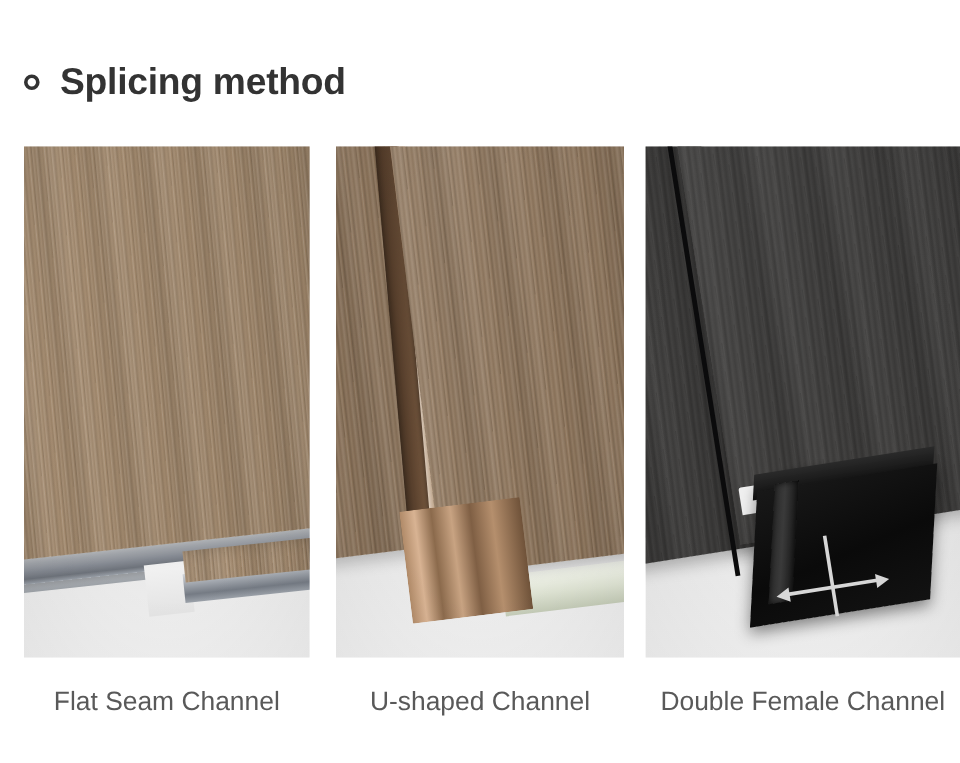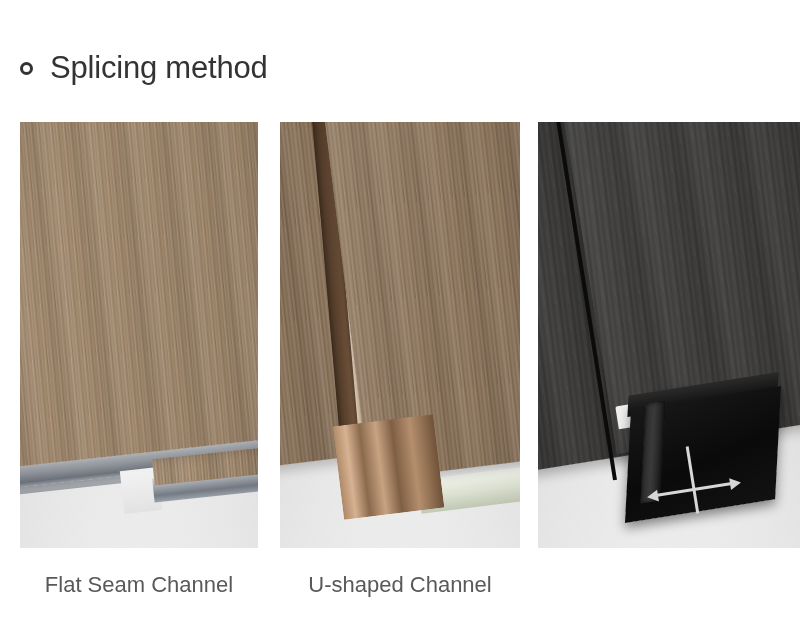--- a/index.html
+++ b/index.html
@@ -37,21 +37,21 @@
     width: 13px;
     height: 13px;
     border-radius: 50%;
     border: 3px solid #333333;
     box-sizing: border-box;
     flex: 0 0 auto;
     margin-top: 3px;
   }
   .section-title {
     font-size: 31px;
-    font-weight: normal;
+    font-weight: bold;
     color: #333333;
     letter-spacing: -0.2px;
     line-height: 1;
     white-space: nowrap;
   }
 
   
   .gallery {
     position: absolute;
     left: 0;
@@ -597,15 +597,16 @@
 
         <div class="soft"></div>
       </div>
     </div>
 
   </div>
 
   <div class="captions">
     <div class="caption cap-2">U-shaped Channel</div>
     <div class="caption cap-1">Flat Seam Channel</div>
+    <div class="caption cap-3">Double Female Channel</div>
   </div>
 
 </div>
 
 </body></html>

